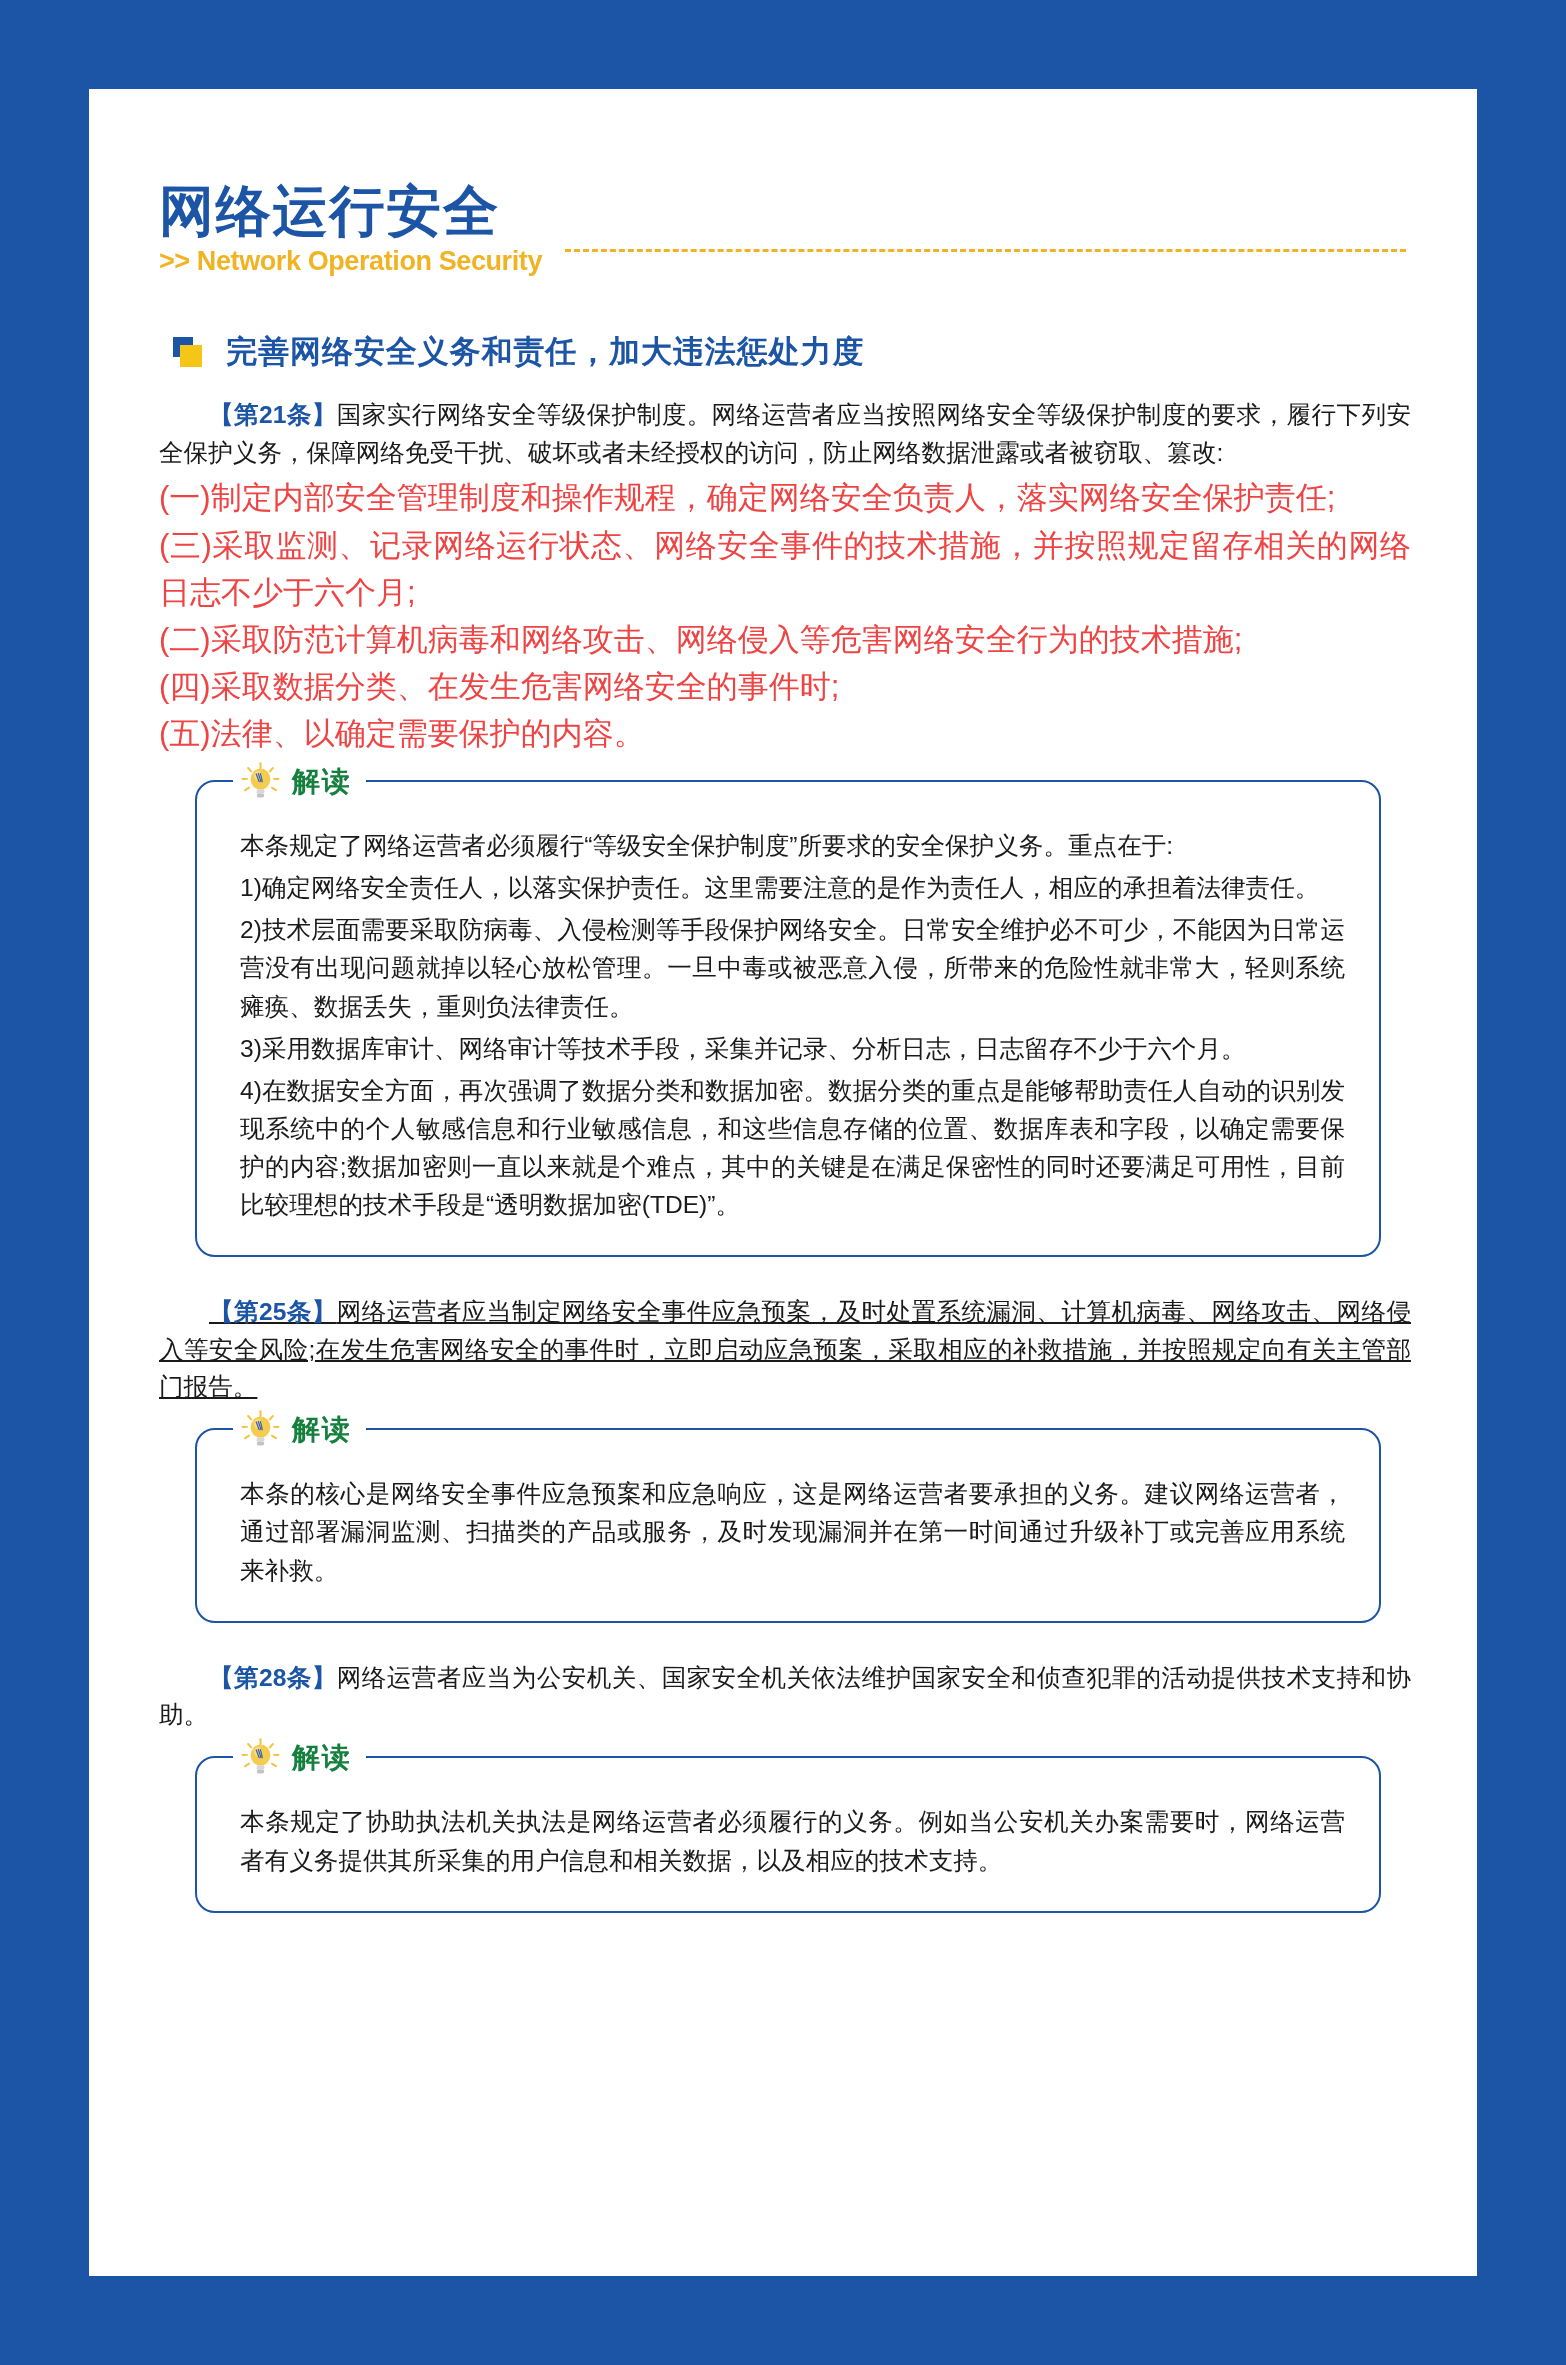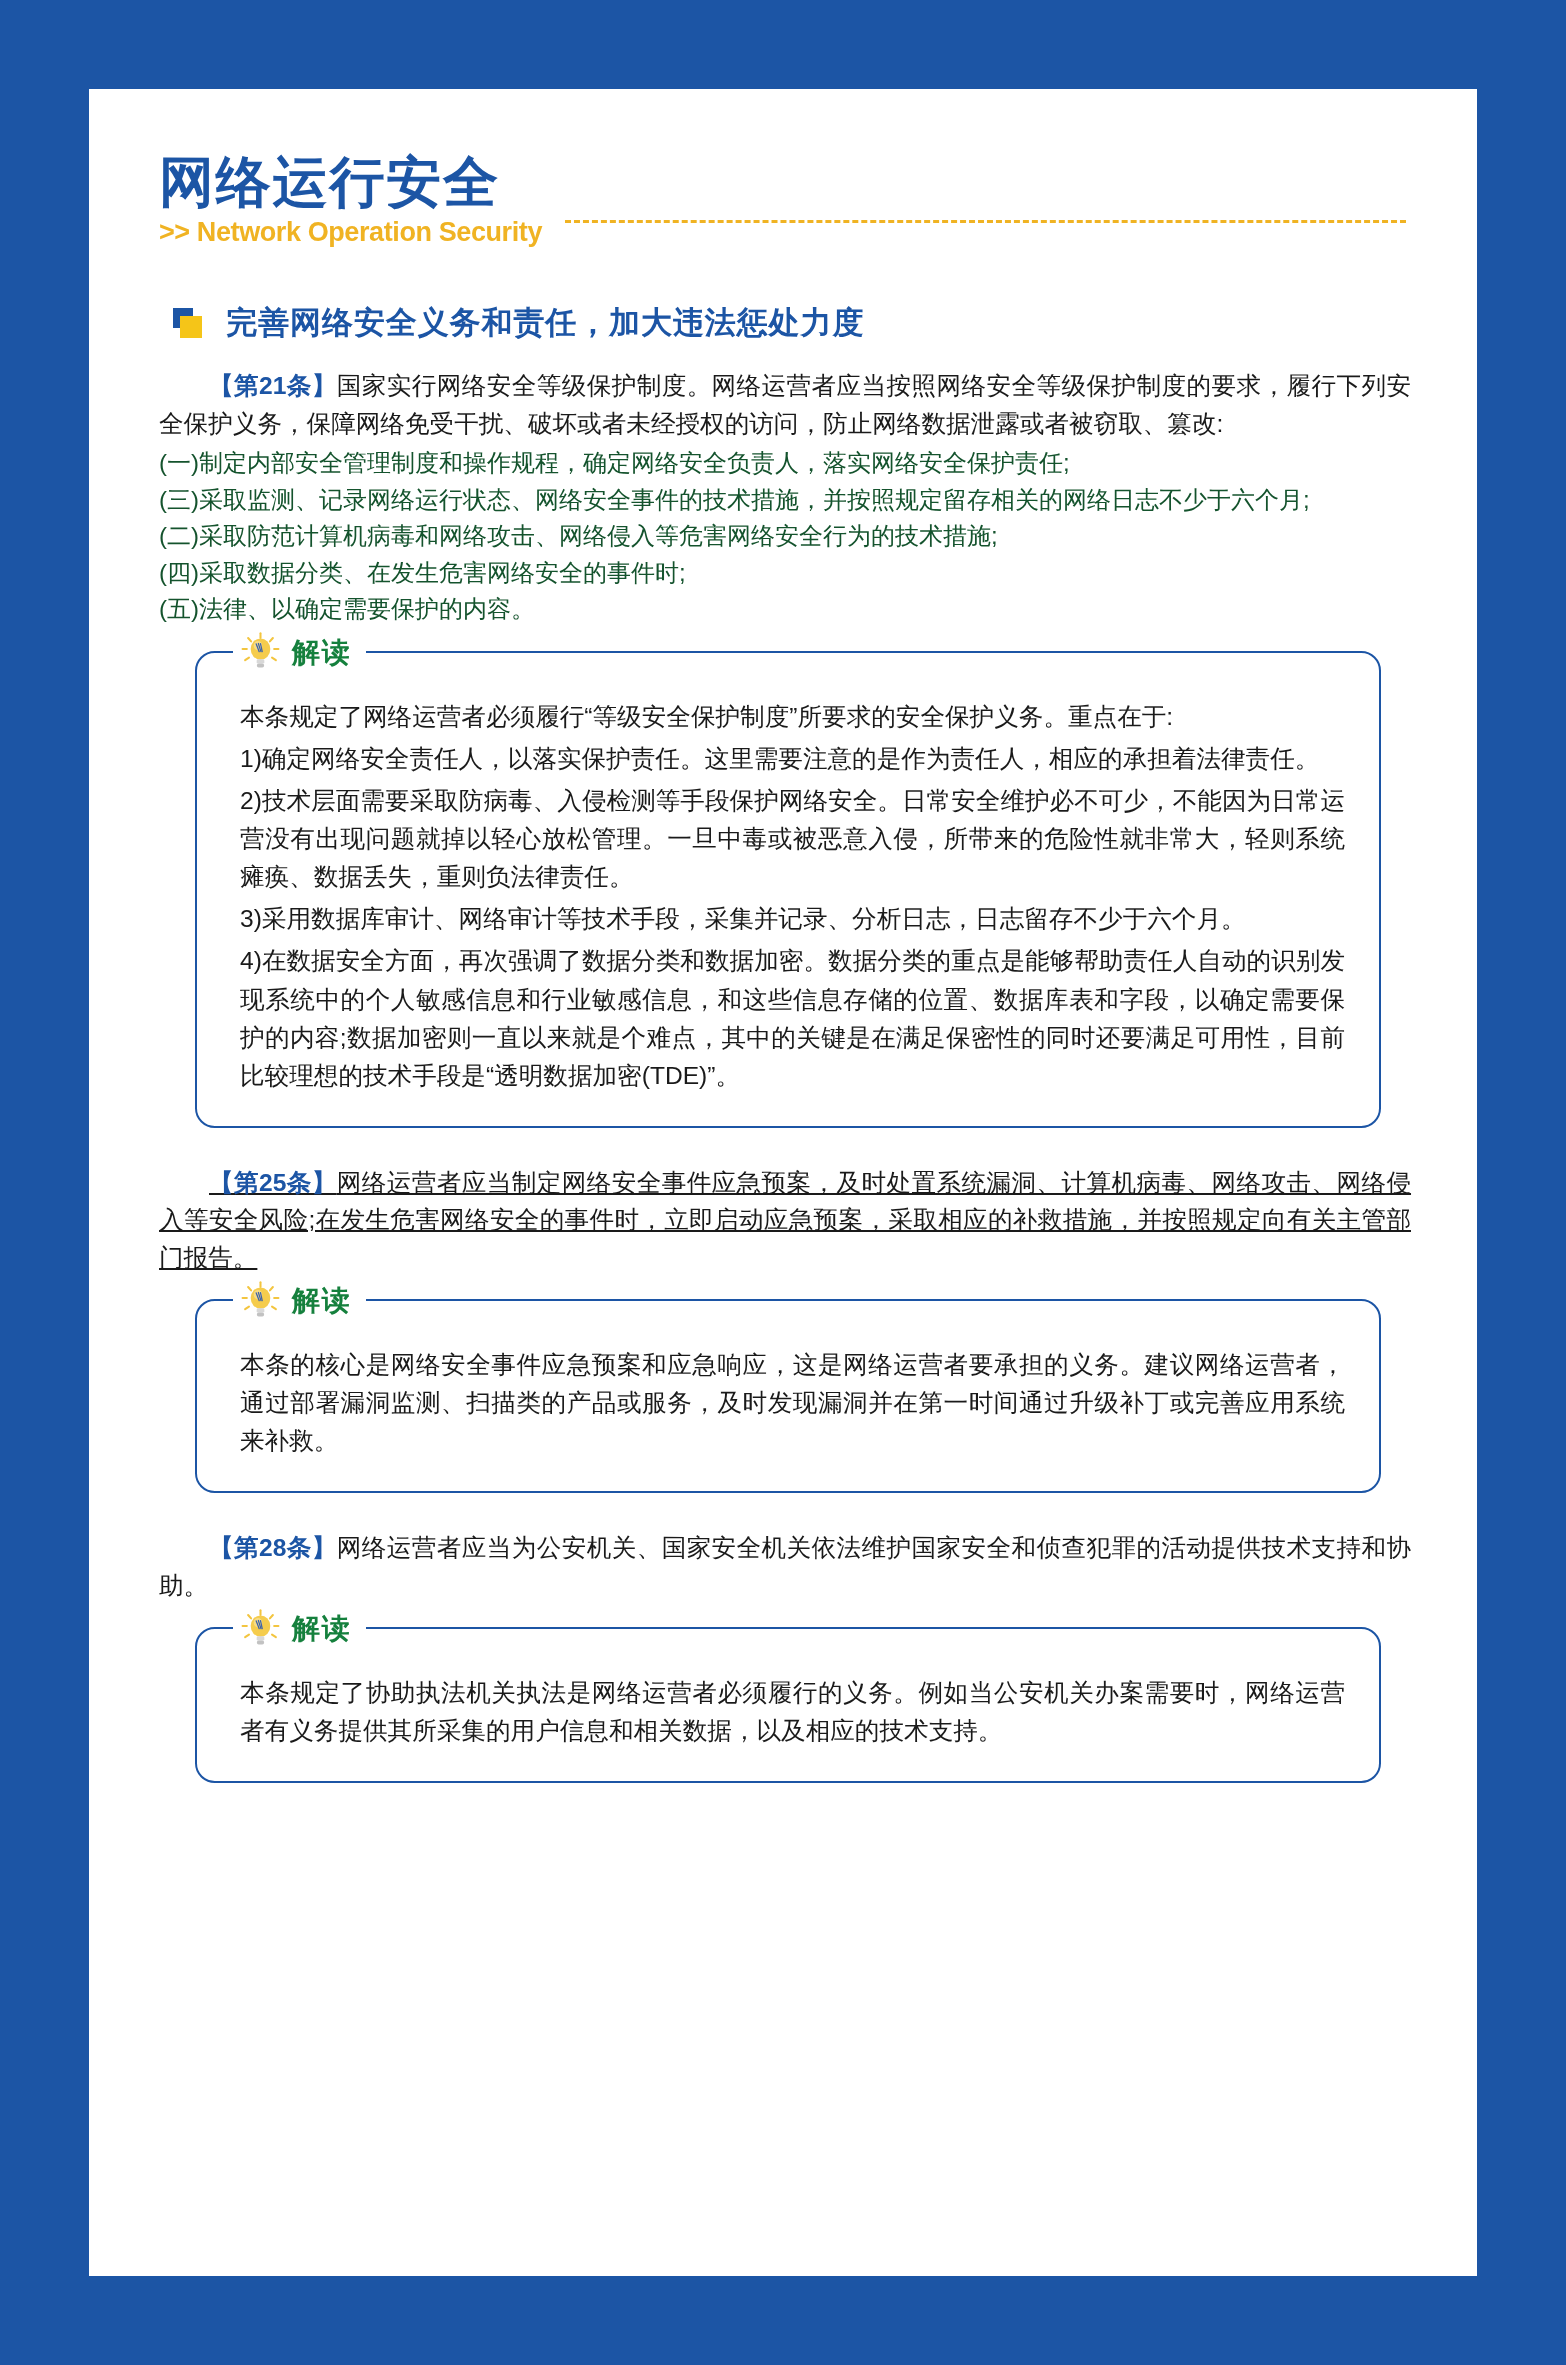--- a/index.html
+++ b/index.html
@@ -16,21 +16,21 @@
     background:#ffffff;
     box-sizing:border-box;
   }
   .inner {
     position:absolute;
     left:70px; top:54px;
     width:1252px;
   }
 
   
-  .header { position:relative; margin-top:11px; }
+  .header { position:relative; margin-top:40px; }
   .main-title {
     font-size:55px;
     font-weight:bold;
     color:#1c55a5;
     letter-spacing:1.8px;
     line-height:1.05;
     font-family:"Liberation Sans","DejaVu Sans",sans-serif;
   }
   .subtitle-row {
     display:flex;
@@ -93,23 +93,23 @@
     text-align:justify;
     text-justify:inter-ideograph;
   }
   .article .lead { text-indent:50px; display:block; }
   .art-no {
     color:#1c55a5;
     font-weight:bold;
   }
   .items {
     margin-top:3.6px;
-    font-size:24px;
+    font-size:31px;
     line-height:1.52;
-    color:#14532d;
+    color:#ef4444;
     text-align:justify;
     text-justify:inter-ideograph;
   }
   .items p { margin:0; }
 
   
   .jiedu {
     position:relative;
     margin:23px 0 0 36px;
     margin-right:30px;

